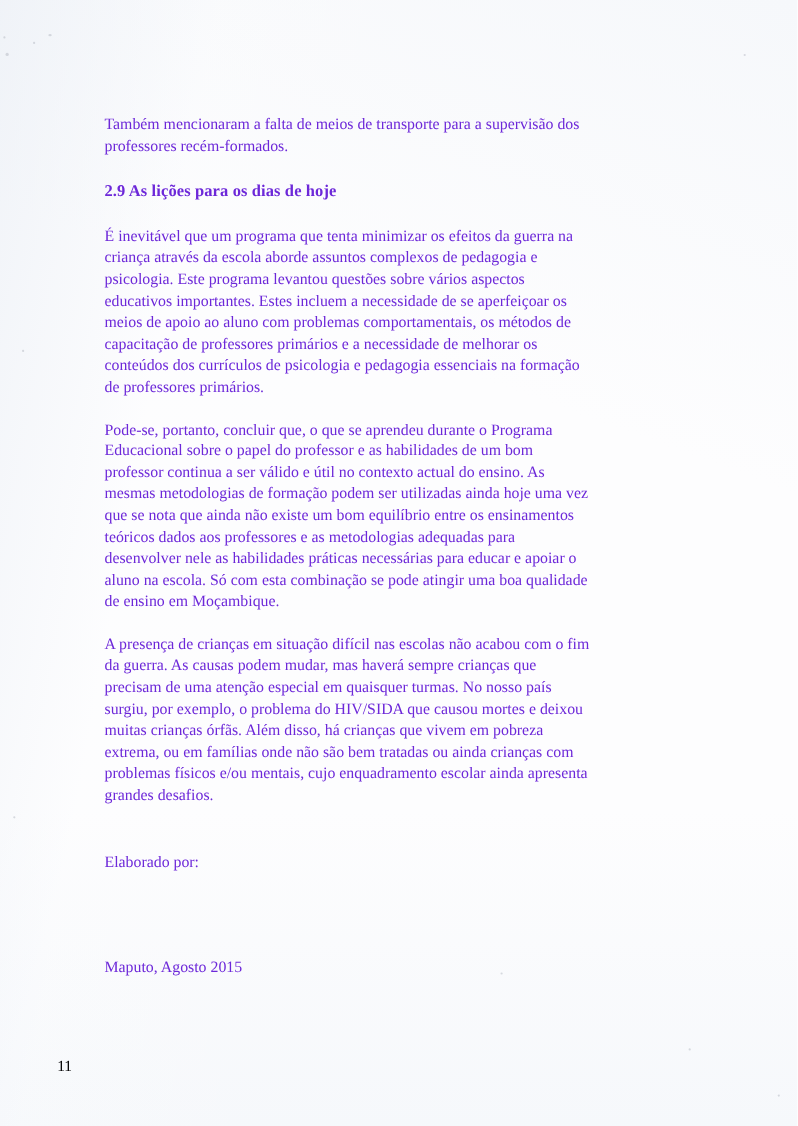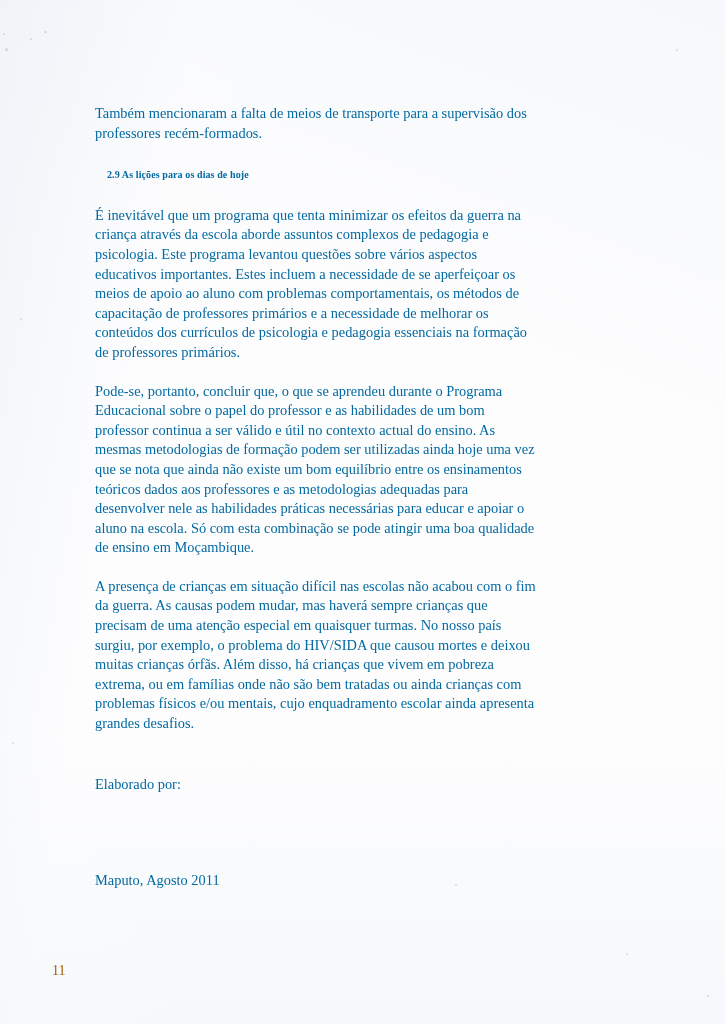--- a/index.html
+++ b/index.html
@@ -41,40 +41,40 @@
     border-radius: 50%;
     opacity: 0.55;
     pointer-events: none;
   }
 
   #content {
     position: absolute;
     left: 95px;
     top: 104px;
     width: 490px;
-    color: #0369a1;
+    color: #6d28d9;
     font-size: 14.4px;
     line-height: 19.6px;
     -webkit-font-smoothing: antialiased;
   }
 
   .para {
     margin: 0 0 0 0;
     text-align: left;
     white-space: pre-line;
   }
 
   .para + .para {
     margin-top: 19px;
   }
 
   .heading {
     font-weight: bold;
-    font-size: 10px;
-    margin: 22px 0 21px 12px;
+    font-size: 15px;
+    margin: 22px 0 21px 0;
     letter-spacing: 0.1px;
   }
 
   .sig-block {
     margin-top: 22px;
     white-space: pre-line;
   }
 
   .sig-lead {
     margin: 0 0 19px 0;
@@ -87,21 +87,21 @@
 
   .date-line {
     margin-top: 38px;
   }
 
   #page-number {
     position: absolute;
     left: 52px;
     top: 963px;
     font-size: 14px;
-    color: #a16207;
+    color: #000000;
   }
 </style>
 </head>
 <body>
 
 <div id="page">
 
   <div id="paper-tone"></div>
 
   <div class="speck" style="left:30px;  top:38px;  width:2px; height:2px;"></div>
@@ -145,20 +145,20 @@
 da guerra. As causas podem mudar, mas haverá sempre crianças que
 precisam de uma atenção especial em quaisquer turmas. No nosso país
 surgiu, por exemplo, o problema do HIV/SIDA que causou mortes e deixou
 muitas crianças órfãs. Além disso, há crianças que vivem em pobreza
 extrema, ou em famílias onde não são bem tratadas ou ainda crianças com
 problemas físicos e/ou mentais, cujo enquadramento escolar ainda apresenta
 grandes desafios.</p>
 
     <div class="sig-block">
       <p class="sig-lead">Elaborado por:</p>
-      <p class="sig-names date-line">Maputo, Agosto 2011</p>
+      <p class="sig-names date-line">Maputo, Agosto 2015</p>
     </div>
 
   </div>
 
   <div id="page-number">11</div>
 
 </div>
 
 </body></html>

